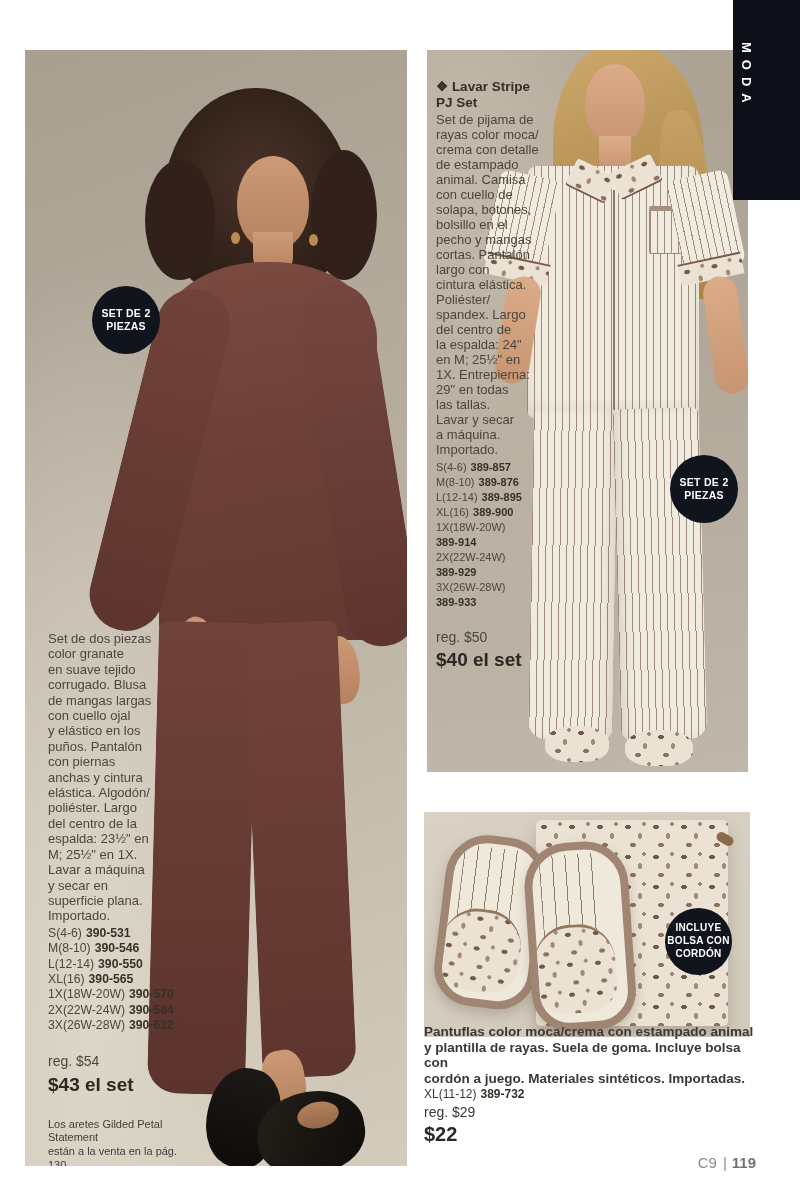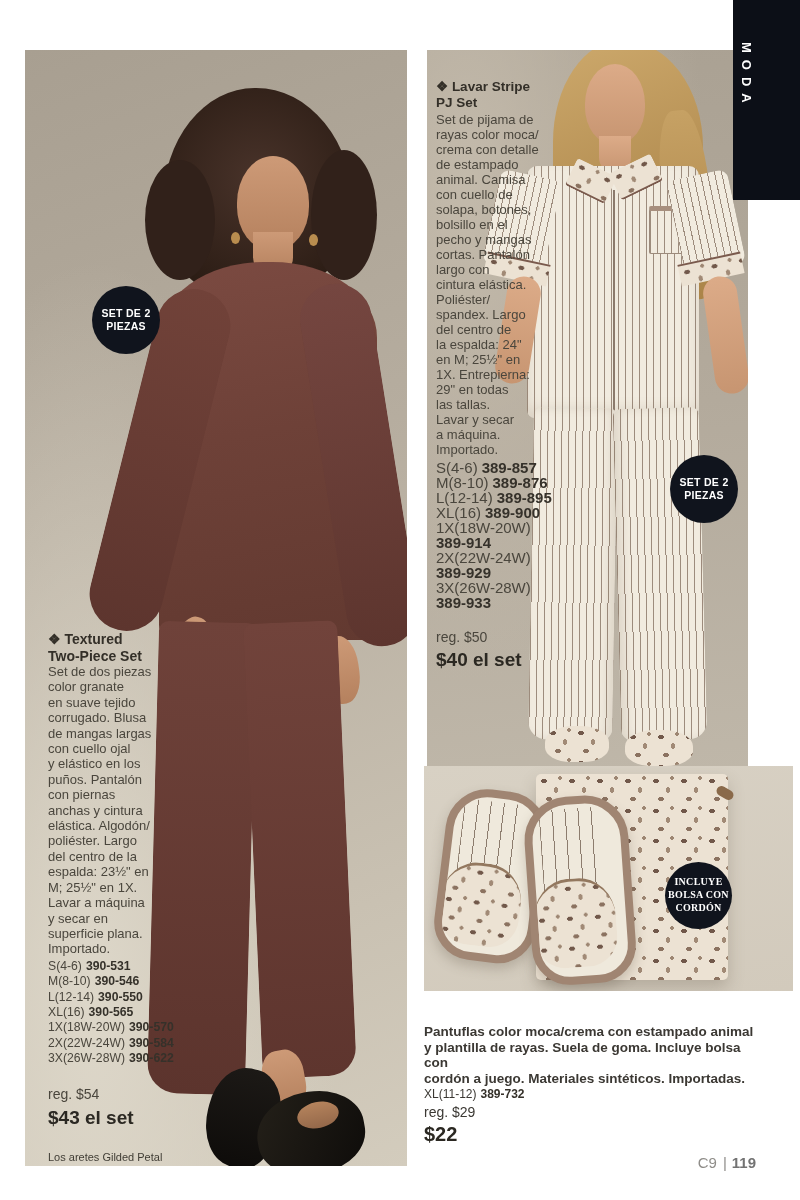--- a/index.html
+++ b/index.html
@@ -15,23 +15,22 @@
       radial-gradient(ellipse at 18% 85%, #ddd7c9 0%, rgba(221,215,201,0) 55%),
       linear-gradient(160deg,#a89f91 0%,#b6ad9f 40%,#c9c1b2 78%,#d3ccbd 100%);
   }
   #pj-photo{
     left:427px;top:50px;width:321px;height:722px;
     background:
       radial-gradient(ellipse at 12% 18%, #c3baab 0%, rgba(195,186,171,0) 60%),
       linear-gradient(175deg,#aaa193 0%,#b3aa9c 50%,#bfb7a9 100%);
   }
   #slippers-photo{
-    left:424px;top:766px;width:369px;height:225px;
+    left:424px;top:812px;width:326px;height:225px;
     background:linear-gradient(170deg,#d8d1c4 0%,#d2cabc 100%);
-    font-family:Liberation Serif, serif;
   }
   
   .shape{position:absolute;}
   .skin{background:linear-gradient(#cd9a77,#b5815e);}
   .skin2{background:linear-gradient(#dcab88,#c79571);}
   .rib{background-image:repeating-linear-gradient(93deg, rgba(255,255,255,.06) 0 1px, rgba(0,0,0,.05) 1px 2px, transparent 2px 5px);}
   .stripes{
     background-color:#f1ebdf;
     background-image:repeating-linear-gradient(90deg,#9d8c7d 0 1px, transparent 1px 7px);
   }
@@ -76,21 +75,21 @@
   #left-copy .p-desc{font-size:13px;line-height:15.4px;margin-top:0;}
   #left-copy .size-row{font-size:12.2px;line-height:15.4px;}
   #left-copy .sizes{margin-top:2px;}
   #left-copy .reg-price{font-size:14px;}
   #left-copy .sale-price{font-size:19px;margin-top:5px;}
   #left-copy .footnote{font-size:11px;line-height:13.8px;margin-top:22px;color:#403d35;}
   
   #pj-copy{left:435px;top:79px;width:106px;}
   #pj-copy .p-title{font-size:13.5px;line-height:15.5px;}
   #pj-copy .p-desc{font-size:13px;line-height:15px;margin-top:2px;}
-  #pj-copy .size-row{font-size:15px;line-height:15px;}
+  #pj-copy .size-row{font-size:11px;line-height:15px;}
   #pj-copy .sizes{margin-top:3px;}
   #pj-copy .reg-price{font-size:14px;}
   #pj-copy .sale-price{font-size:19px;margin-top:4px;}
   
   #slippers-copy{left:424px;top:1022px;width:340px;color:#3b3833;}
   #slippers-copy .p-title{font-size:15px;line-height:18px;}
   #slippers-copy .p-desc{font-size:13.5px;line-height:15.5px;margin-top:2px;font-weight:bold;}
   #slippers-copy .size-line{font-size:12px;line-height:16px;margin-top:3px;}
   #slippers-copy .size-pair{margin-right:12px;white-space:nowrap;}
   #slippers-copy .reg-price{font-size:14px;margin-top:2px;}
@@ -118,22 +117,20 @@
   <div class="shape skin" style="left:148px;top:566px;width:34px;height:62px;border-radius:45%;transform:rotate(18deg);"></div>
   <div class="shape skin" style="left:296px;top:586px;width:38px;height:68px;border-radius:45%;transform:rotate(-8deg);"></div>
   <div class="shape rib" style="left:128px;top:572px;width:98px;height:472px;background-color:#683d35;border-radius:10px 10px 20px 30px;transform:rotate(1.5deg);background-image:linear-gradient(#6f423a,#5c342d);"></div>
   <div class="shape rib" style="left:228px;top:572px;width:94px;height:455px;background-color:#6a3e36;border-radius:10px 10px 28px 18px;transform:rotate(-2.5deg);background-image:linear-gradient(#71433b,#5e352e);"></div>
   <div class="shape skin" style="left:238px;top:1000px;width:42px;height:60px;border-radius:40%;transform:rotate(-10deg);"></div>
   <div class="shape" style="left:182px;top:1018px;width:72px;height:100px;background:linear-gradient(#1c1916,#0e0c0a);border-radius:45% 45% 40% 50%;transform:rotate(14deg);"></div>
   <div class="shape" style="left:232px;top:1042px;width:108px;height:82px;background:linear-gradient(120deg,#242019,#0e0c0a);border-radius:50% 46% 46% 44%;transform:rotate(-10deg);"></div>
   <div class="shape skin" style="left:272px;top:1052px;width:42px;height:26px;background:linear-gradient(#b5835c,#94684a);border-radius:50%;transform:rotate(-12deg);"></div>
 
   <div id="left-copy" class="copy" style="left:23px;top:581px;">
-    <div class="p-title"><span>❖</span> <span style="white-space:pre-line;">Textured
-Two-Piece Set</span></div>
     <div class="p-desc">Set de dos piezas
 color granate
 en suave tejido
 corrugado. Blusa
 de mangas largas
 con cuello ojal
 y elástico en los
 puños. Pantalón
 con piernas
 anchas y cintura

